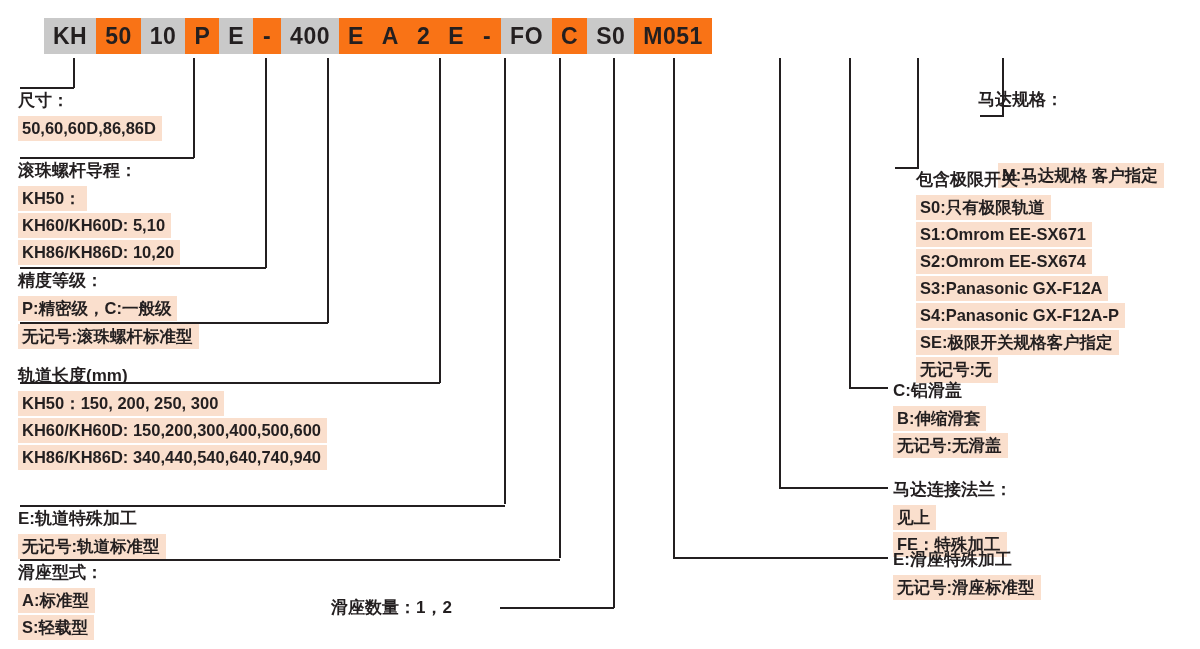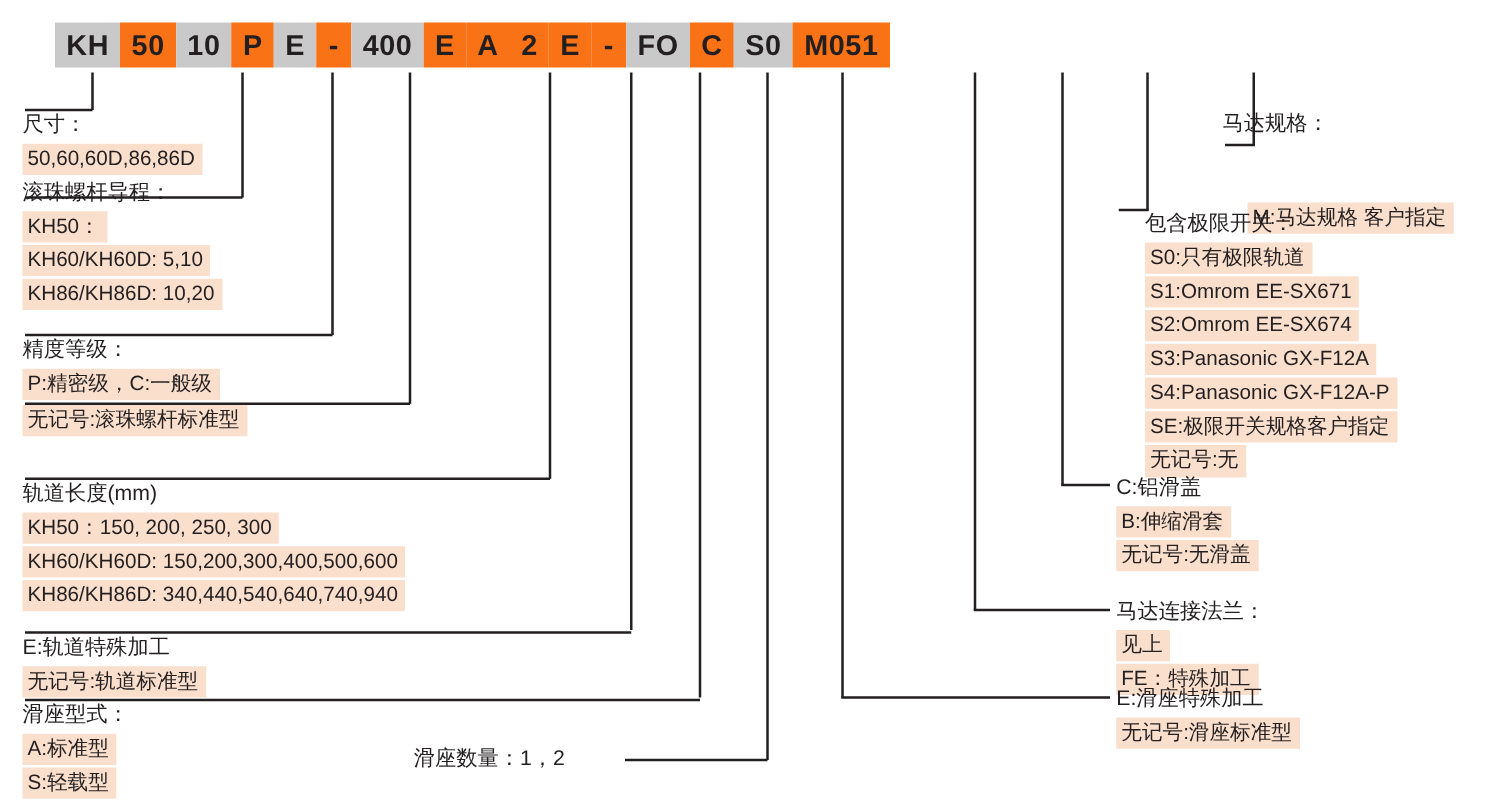--- a/index.html
+++ b/index.html
@@ -47,20 +47,21 @@
   }
   .vline { width: 1.6px; }
   .hline { height: 1.6px; }
 
   
   .ann {
     position: absolute;
     font-size: 16.5px;
     line-height: 1.34;
     white-space: nowrap;
+    font-weight: bold;
   }
   .ann .title {
     font-size: 17px;
     color: #231f20;
     margin-bottom: 3px;
     display: inline-block;
   }
   .ann .row {
     display: inline-block;
     background: #fadfcd;
@@ -131,21 +132,21 @@
 <div class="vline" style="left:1002px; top:58px; height:58px;"></div>
 <div class="hline" style="left:980px; top:115px; width:24px;"></div>
 
 <div class="ann" style="left:18px; top:89px;">
   <div class="title">尺寸：</div>
   <div class="rows">
     <div class="row">50,60,60D,86,86D</div>
   </div>
 </div>
 
-<div class="ann" style="left:18px; top:143px;">
+<div class="ann" style="left:18px; top:159px;">
   <div class="title">滚珠螺杆导程：</div>
   <div class="rows">
     <div class="row">KH50：</div>
     <div class="row">KH60/KH60D: 5,10</div>
     <div class="row">KH86/KH86D: 10,20</div>
   </div>
 </div>
 
 <div class="ann" style="left:18px; top:269px;">
   <div class="title">精度等级：</div>
@@ -153,21 +154,21 @@
     <div class="row">P:精密级，C:一般级</div>
   </div>
 </div>
 
 <div class="ann" style="left:18px; top:324px;">
   <div class="rows">
     <div class="row">无记号:滚珠螺杆标准型</div>
   </div>
 </div>
 
-<div class="ann" style="left:18px; top:384px;">
+<div class="ann" style="left:18px; top:364px;">
   <div class="title">轨道长度(mm)</div>
   <div class="rows">
     <div class="row">KH50：150, 200, 250, 300</div>
     <div class="row">KH60/KH60D: 150,200,300,400,500,600</div>
     <div class="row">KH86/KH86D: 340,440,540,640,740,940</div>
   </div>
 </div>
 
 <div class="ann" style="left:18px; top:507px;">
   <div class="title">E:轨道特殊加工</div>

